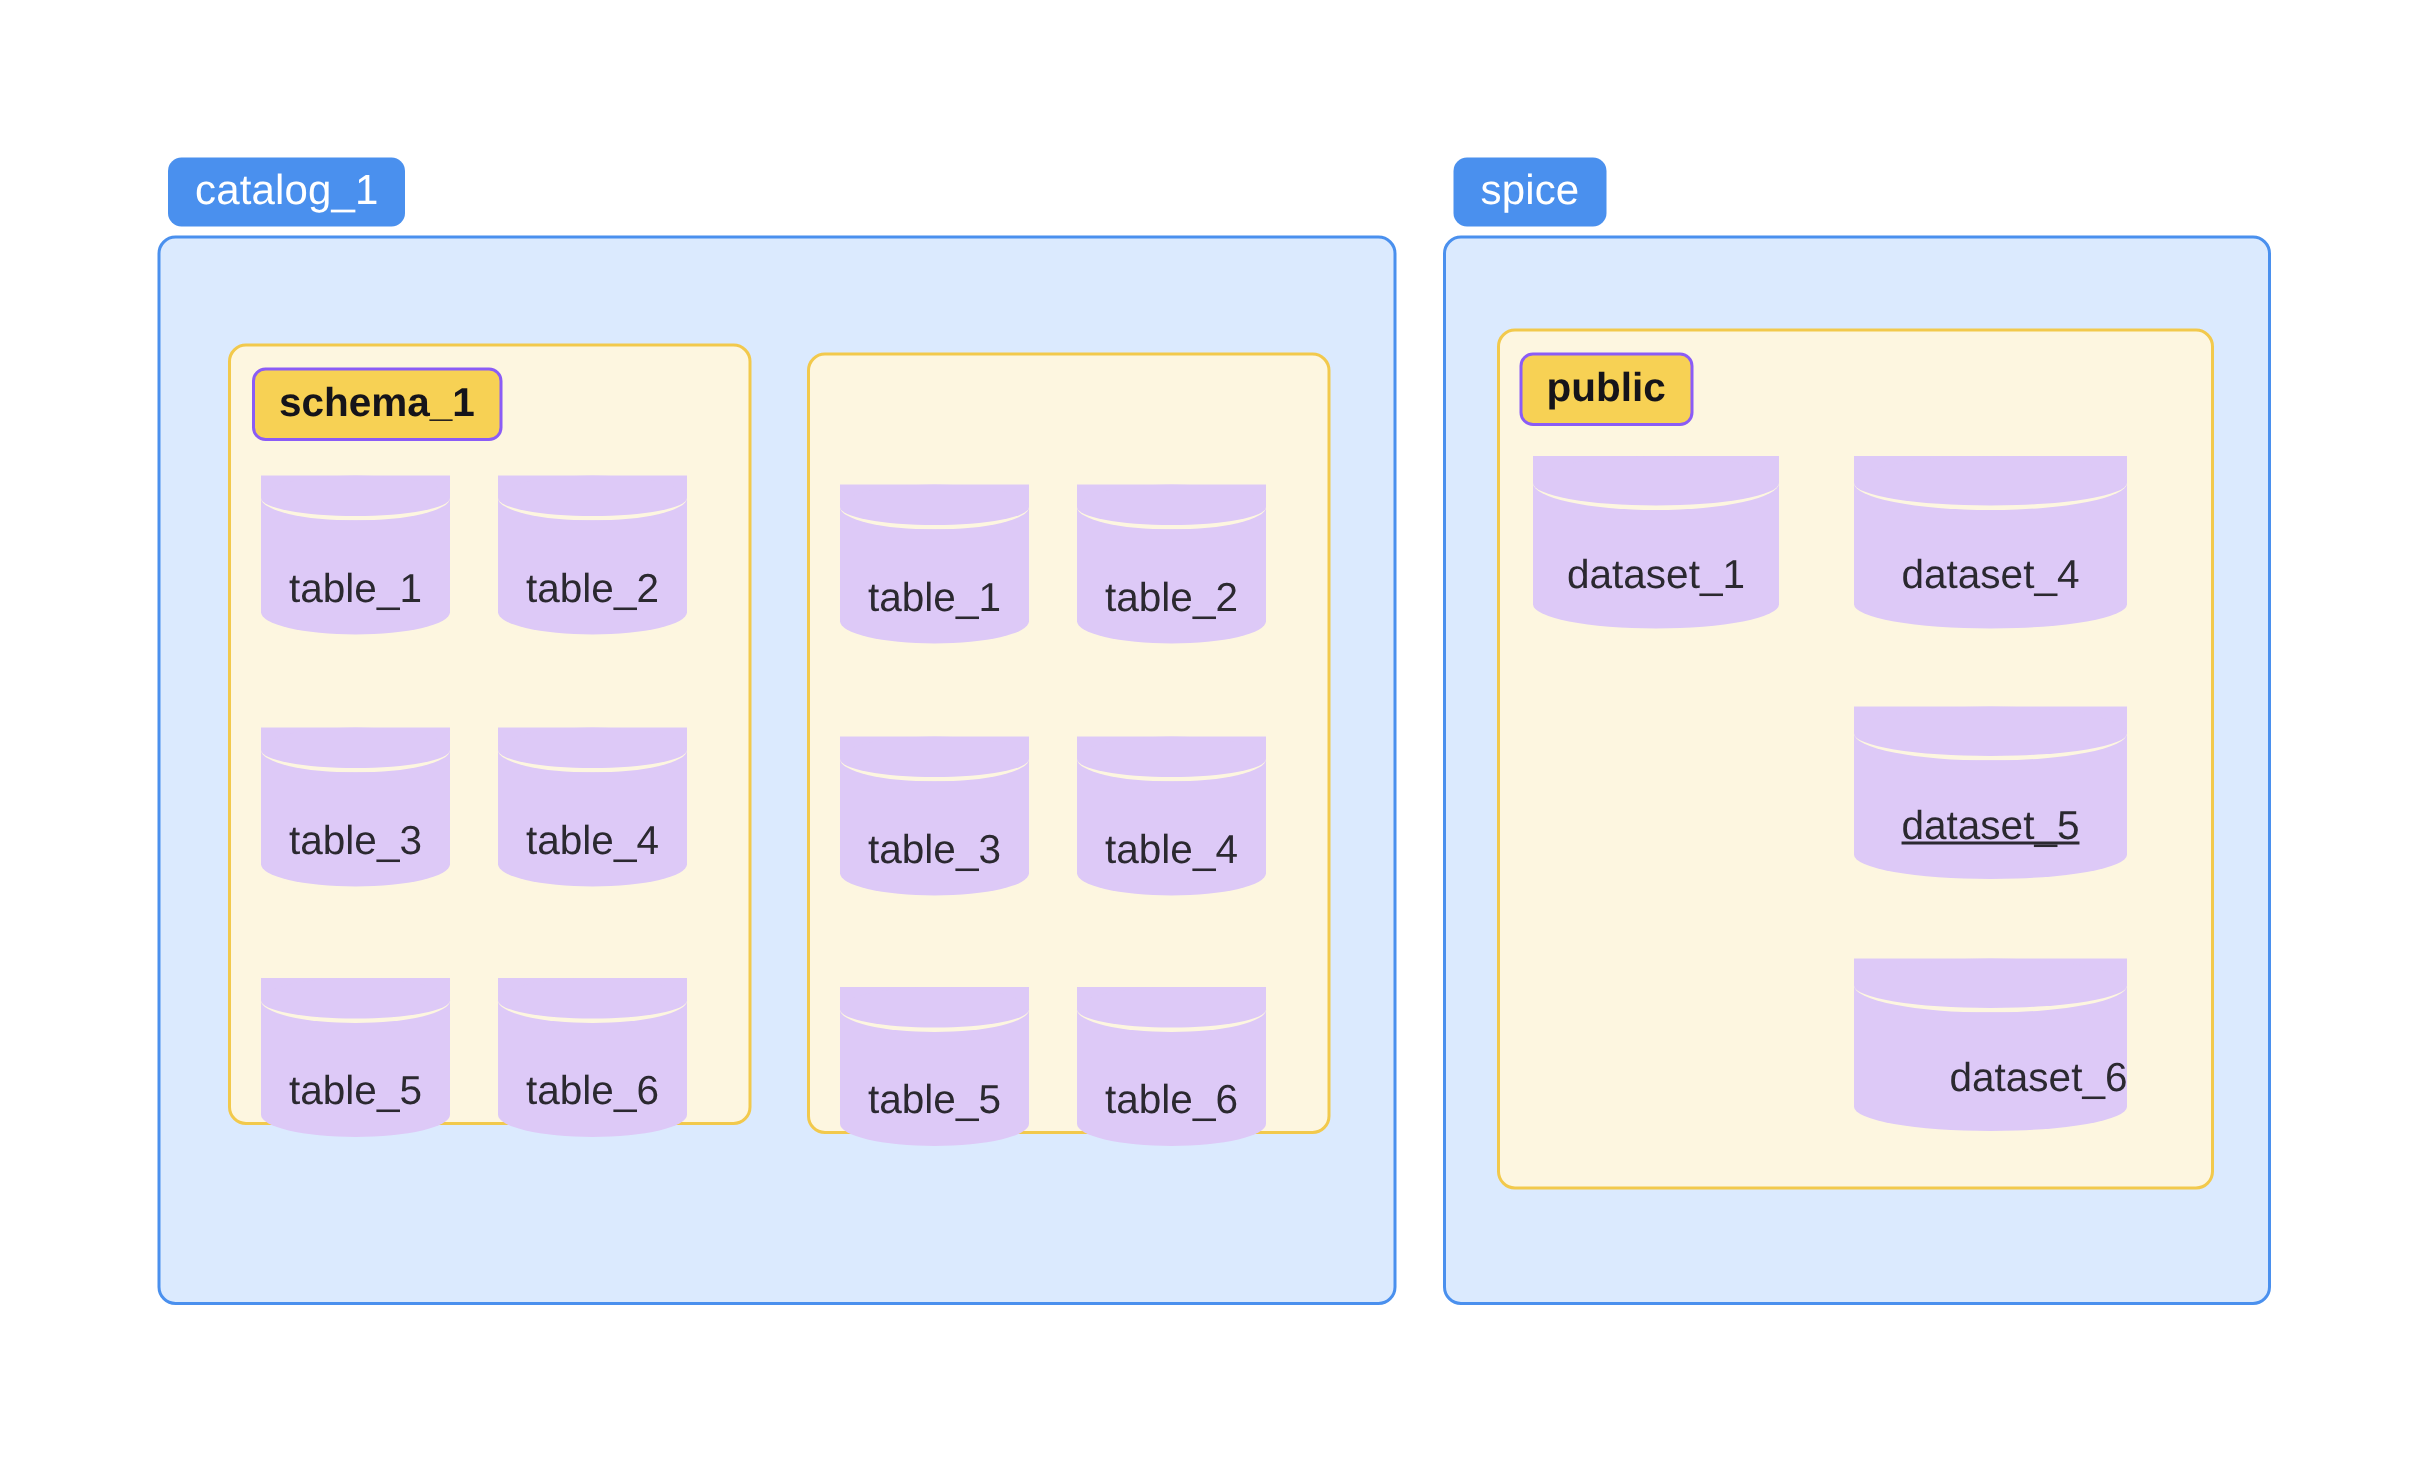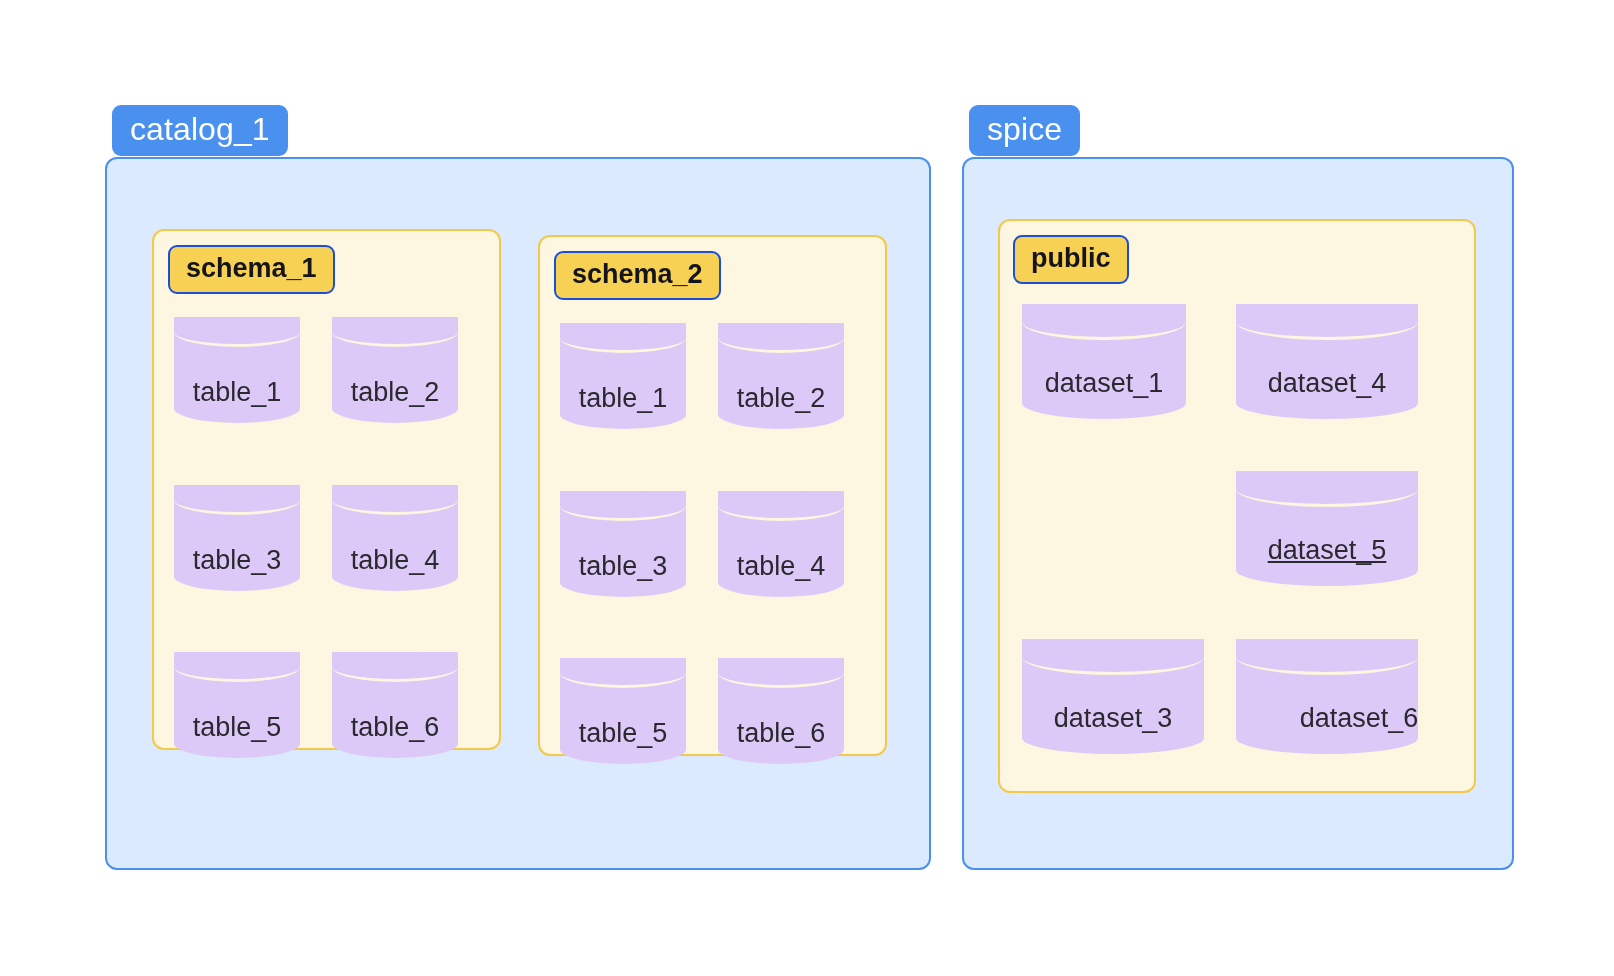--- a/index.html
+++ b/index.html
@@ -24,21 +24,21 @@
   
   .catalog-group {
     position: absolute;
   }
   .catalog-badge {
     position: absolute;
     top: 0;
     left: 0;
     background: #4a90ee;
     color: #ffffff;
-    font-size: 32px;
+    font-size: 28px;
     font-weight: 400;
     border-radius: 9px;
     padding: 6px 18px 8px 18px;
     line-height: 1.15;
     white-space: nowrap;
     letter-spacing: 0.1px;
   }
   .catalog-box {
     position: absolute;
     background: #dbeafe;
@@ -51,21 +51,21 @@
   .schema-box {
     position: absolute;
     background: #fdf6e0;
     border: 2px solid #f2c94c;
     border-radius: 12px;
     box-sizing: border-box;
   }
   .schema-badge {
     position: absolute;
     background: #f7d154;
-    border: 2px solid #1d4ed8;
+    border: 2px solid #8b5cf6;
     color: #15141a;
     font-size: 27px;
     font-weight: bold;
     border-radius: 9px;
     padding: 6px 16px 8px 16px;
     line-height: 1.15;
     white-space: nowrap;
     box-sizing: border-box;
   }
 
@@ -147,21 +147,20 @@
           <div class="cyl-label" style="top:62px;">table_5</div>
         </div>
         <div class="cyl" style="left:178px; top:421px; width:126px; height:106px;">
           <div class="cyl-body"></div>
           <div class="cyl-top" style="height:30px;"></div>
           <div class="cyl-label" style="top:62px;">table_6</div>
         </div>
       </div>
 
       <div class="schema-box" style="left:431px; top:76px; width:349px; height:521px;">
-        <div class="schema-badge" style="left:14px; top:14px;">schema_2</div>
 
         <div class="cyl" style="left:20px; top:86px; width:126px; height:106px;">
           <div class="cyl-body"></div>
           <div class="cyl-top" style="height:30px;"></div>
           <div class="cyl-label" style="top:62px;">table_1</div>
         </div>
         <div class="cyl" style="left:178px; top:86px; width:126px; height:106px;">
           <div class="cyl-body"></div>
           <div class="cyl-top" style="height:30px;"></div>
           <div class="cyl-label" style="top:62px;">table_2</div>
@@ -212,25 +211,20 @@
           <div class="cyl-top" style="height:36px;"></div>
           <div class="cyl-label" style="top:66px;">dataset_4</div>
         </div>
 
         <div class="cyl" style="left:236px; top:250px; width:182px; height:115px;">
           <div class="cyl-body"></div>
           <div class="cyl-top" style="height:36px;"></div>
           <div class="cyl-label" style="top:66px;text-decoration:underline;">dataset_5</div>
         </div>
 
-        <div class="cyl" style="left:22px; top:418px; width:182px; height:115px;">
-          <div class="cyl-body"></div>
-          <div class="cyl-top" style="height:36px;"></div>
-          <div class="cyl-label" style="top:66px;">dataset_3</div>
-        </div>
         <div class="cyl" style="left:236px; top:418px; width:182px; height:115px;">
           <div class="cyl-body"></div>
           <div class="cyl-top" style="height:36px;"></div>
           <div class="cyl-label" style="top:66px;margin-left:32px;">dataset_6</div>
         </div>
       </div>
 
     </div>
   </div>
 

